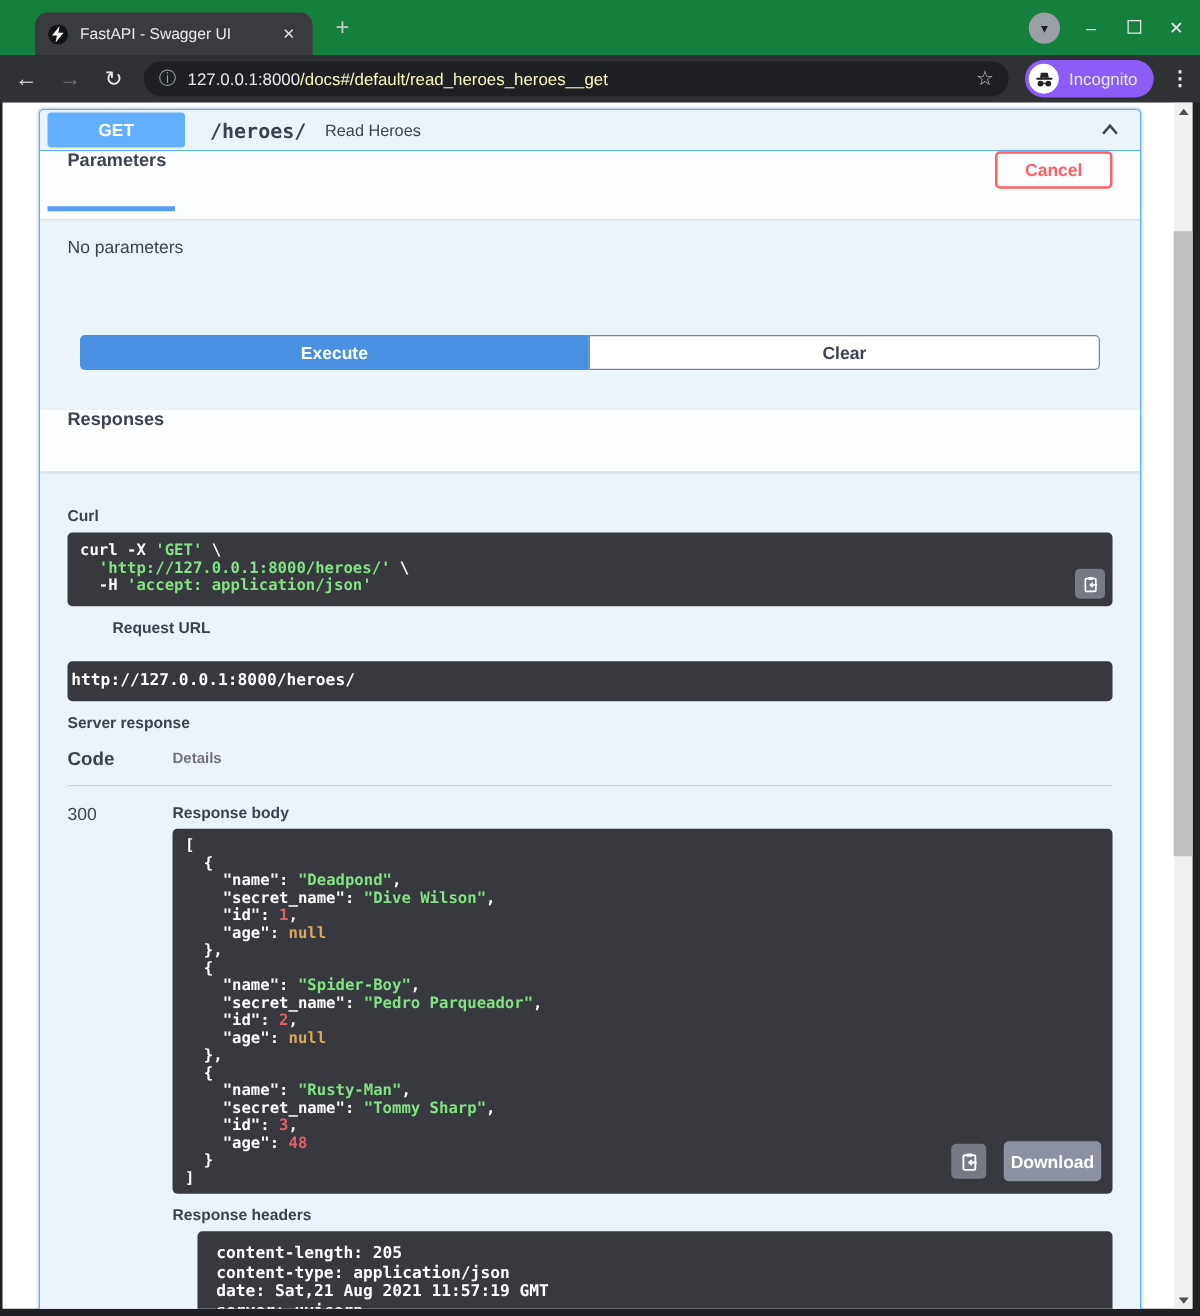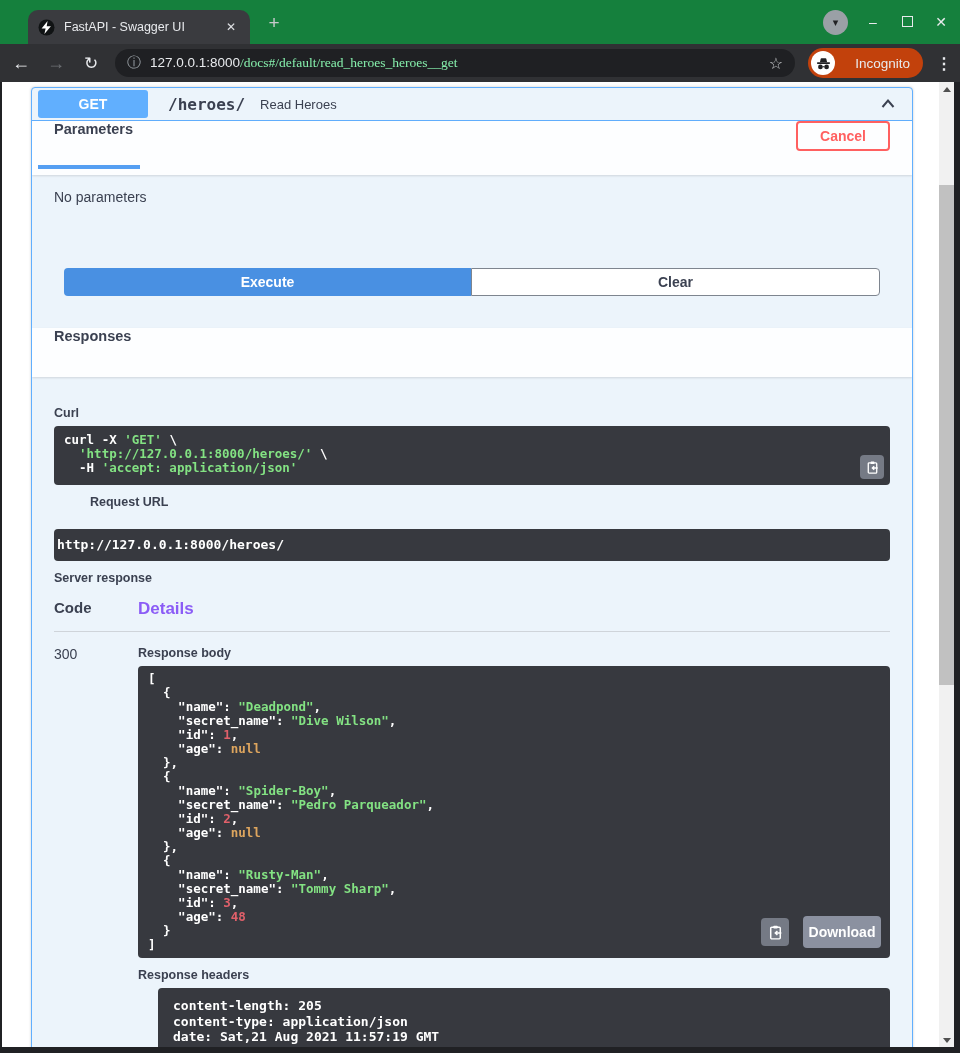--- a/index.html
+++ b/index.html
@@ -28,24 +28,24 @@
   .toolbar { position:absolute; top:44px; left:0; width:960px; height:38px; background:#303134;
              display:flex; align-items:center; padding:0 10px; gap:13px; }
   .nav-ico { font-size:18px; color:#e8eaed; width:22px; text-align:center; }
   .nav-ico.dim { color:#6e7175; }
   .nav-ico.reload { font-size:17px; }
   .url-pill { flex:1; height:28px; background:#1f2023; border-radius:14px; display:flex;
               align-items:center; padding:0 12px; gap:9px; min-width:0; }
   .info-ico { color:#9aa0a6; font-size:14px; }
   .url-text { font-size:13.5px; white-space:nowrap; overflow:hidden; flex:1; }
   .url-host { color:#e8eaed; }
-  .url-path { color:#86efac;font-family:Liberation Serif, serif; }
+  .url-path { color:#fef9c3; }
   .star-ico { color:#c7c9cc; font-size:16px; }
-  .incog { height:30px; background:#c2410c; border-radius:15px; display:flex; align-items:center;
-           gap:20px; padding:0 13px 0 3px; }
+  .incog { height:30px; background:#8b5cf6; border-radius:15px; display:flex; align-items:center;
+           gap:8px; padding:0 13px 0 3px; }
   .incog-circle { width:24px; height:24px; border-radius:50%; background:#ffffff;
                   display:flex; align-items:center; justify-content:center; }
   .incog-label { color:#e8eaed; font-size:13.5px; }
   .menu-ico { color:#e8eaed; font-size:16px; font-weight:bold; width:14px; text-align:center; }
   
   .page { position:absolute; top:82px; left:2px; width:952px; height:965px; background:#ffffff; overflow:hidden; }
   .scrollbar { position:absolute; top:0; right:0; width:15px; height:965px; background:#f1f1f1; }
   .sb-arrow { position:absolute; left:0; width:15px; height:14px; display:flex; align-items:center; justify-content:center; }
   .sb-arrow.up { top:0; }
   .sb-arrow.down { bottom:0; }
@@ -97,21 +97,21 @@
   .copy-btn { position:absolute; right:6px; bottom:6px; width:24px; height:24px; border:none;
               background:#757a85; border-radius:4px; display:flex; align-items:center;
               justify-content:center; cursor:pointer; padding:0; }
   .lbl-requrl { margin-top:10px; margin-bottom:20px;padding-left:36px; }
   .requrl-block { padding:9px 3px; font-size:13px; line-height:14px; }
   .lbl-server { margin-top:10px; }
   .resp-table { margin-top:8px; }
   .resp-head { display:flex; padding-bottom:12px; border-bottom:1px solid #cfd4da; margin-top:14px; }
   .col-code { width:84px; flex:0 0 auto; }
   .code-hdr { font-size:15px; font-weight:bold; color:#3b4151; }
-  .details-hdr { font-size:17px; font-weight:bold; color:#8b5cf6; }
+  .details-hdr { font-size:12px; font-weight:bold; color:#737373; }
   .resp-row { display:flex; padding-top:14px; }
   .status-code { font-size:14px; color:#3b4151; }
   .details-cell { flex:1; min-width:0; }
   .body-block { margin-top:6px; padding:6px 10px; font-size:12.5px; line-height:14px; min-height:292px; }
   .body-copy-btn { position:absolute; right:101px; bottom:12px; width:28px; height:28px; border:none;
                    background:#757a85; border-radius:4px; display:flex; align-items:center;
                    justify-content:center; cursor:pointer; padding:0; }
   .download-btn { position:absolute; right:9px; bottom:10px; width:78px; height:32px; border:none;
                   background:#8b91a0; border-radius:4px; color:#fff; font-weight:bold; font-size:14px;
                   cursor:pointer; font-family:"Liberation Sans", sans-serif; }

